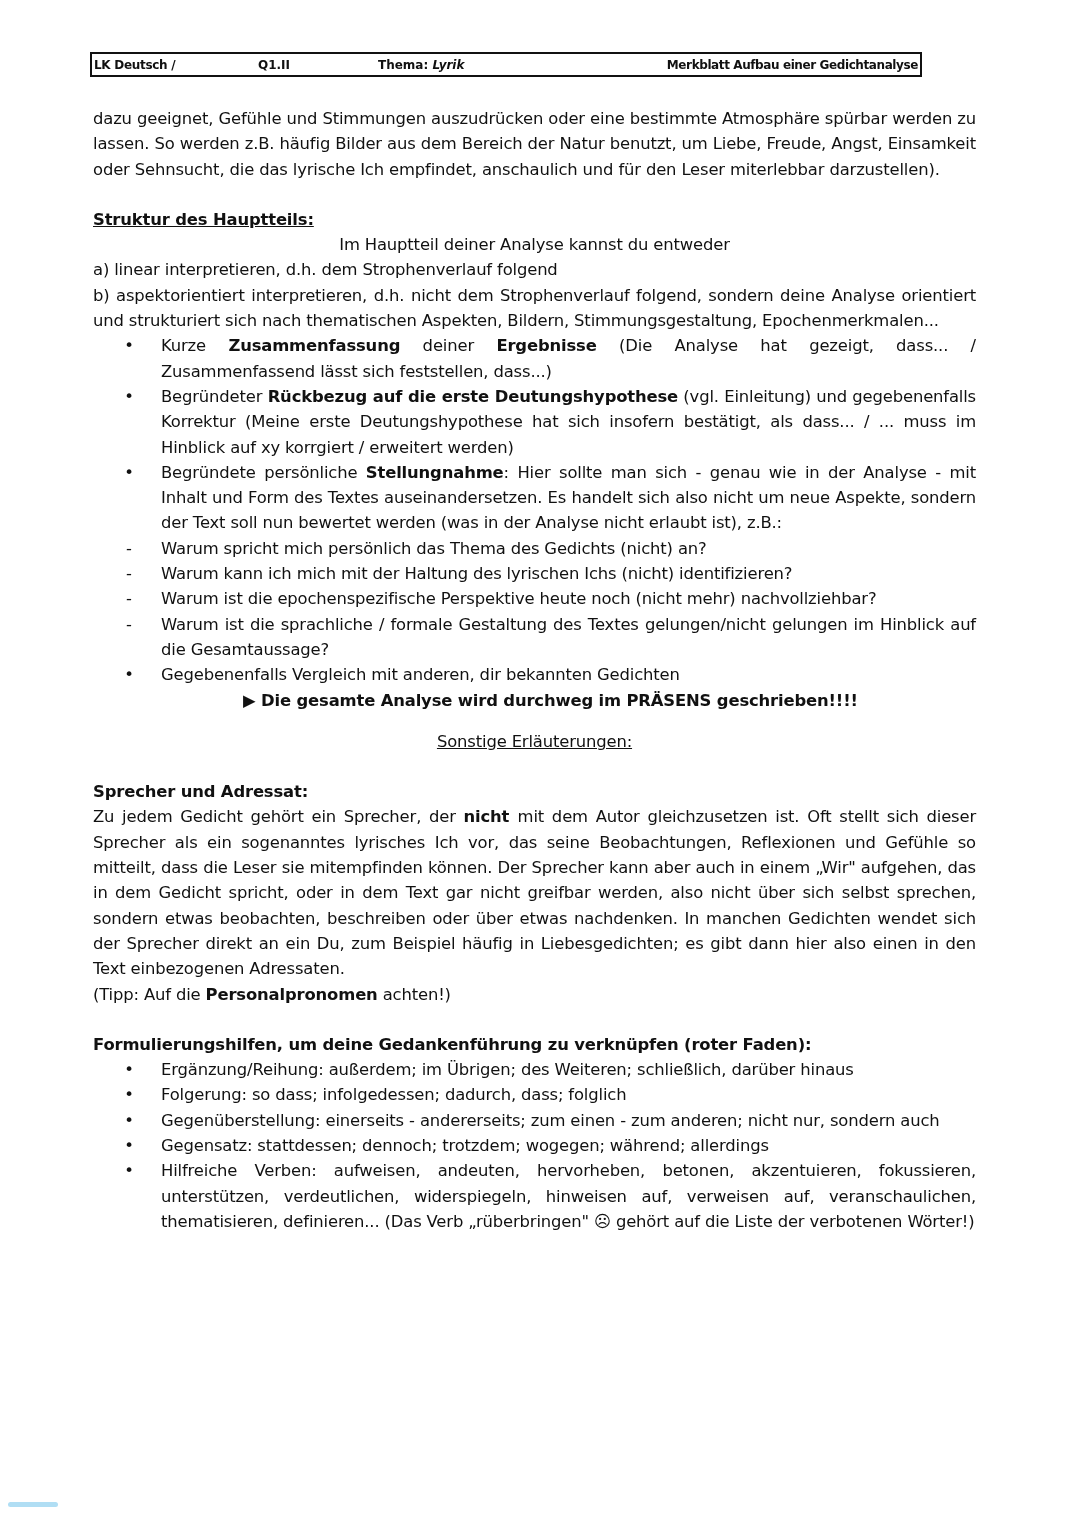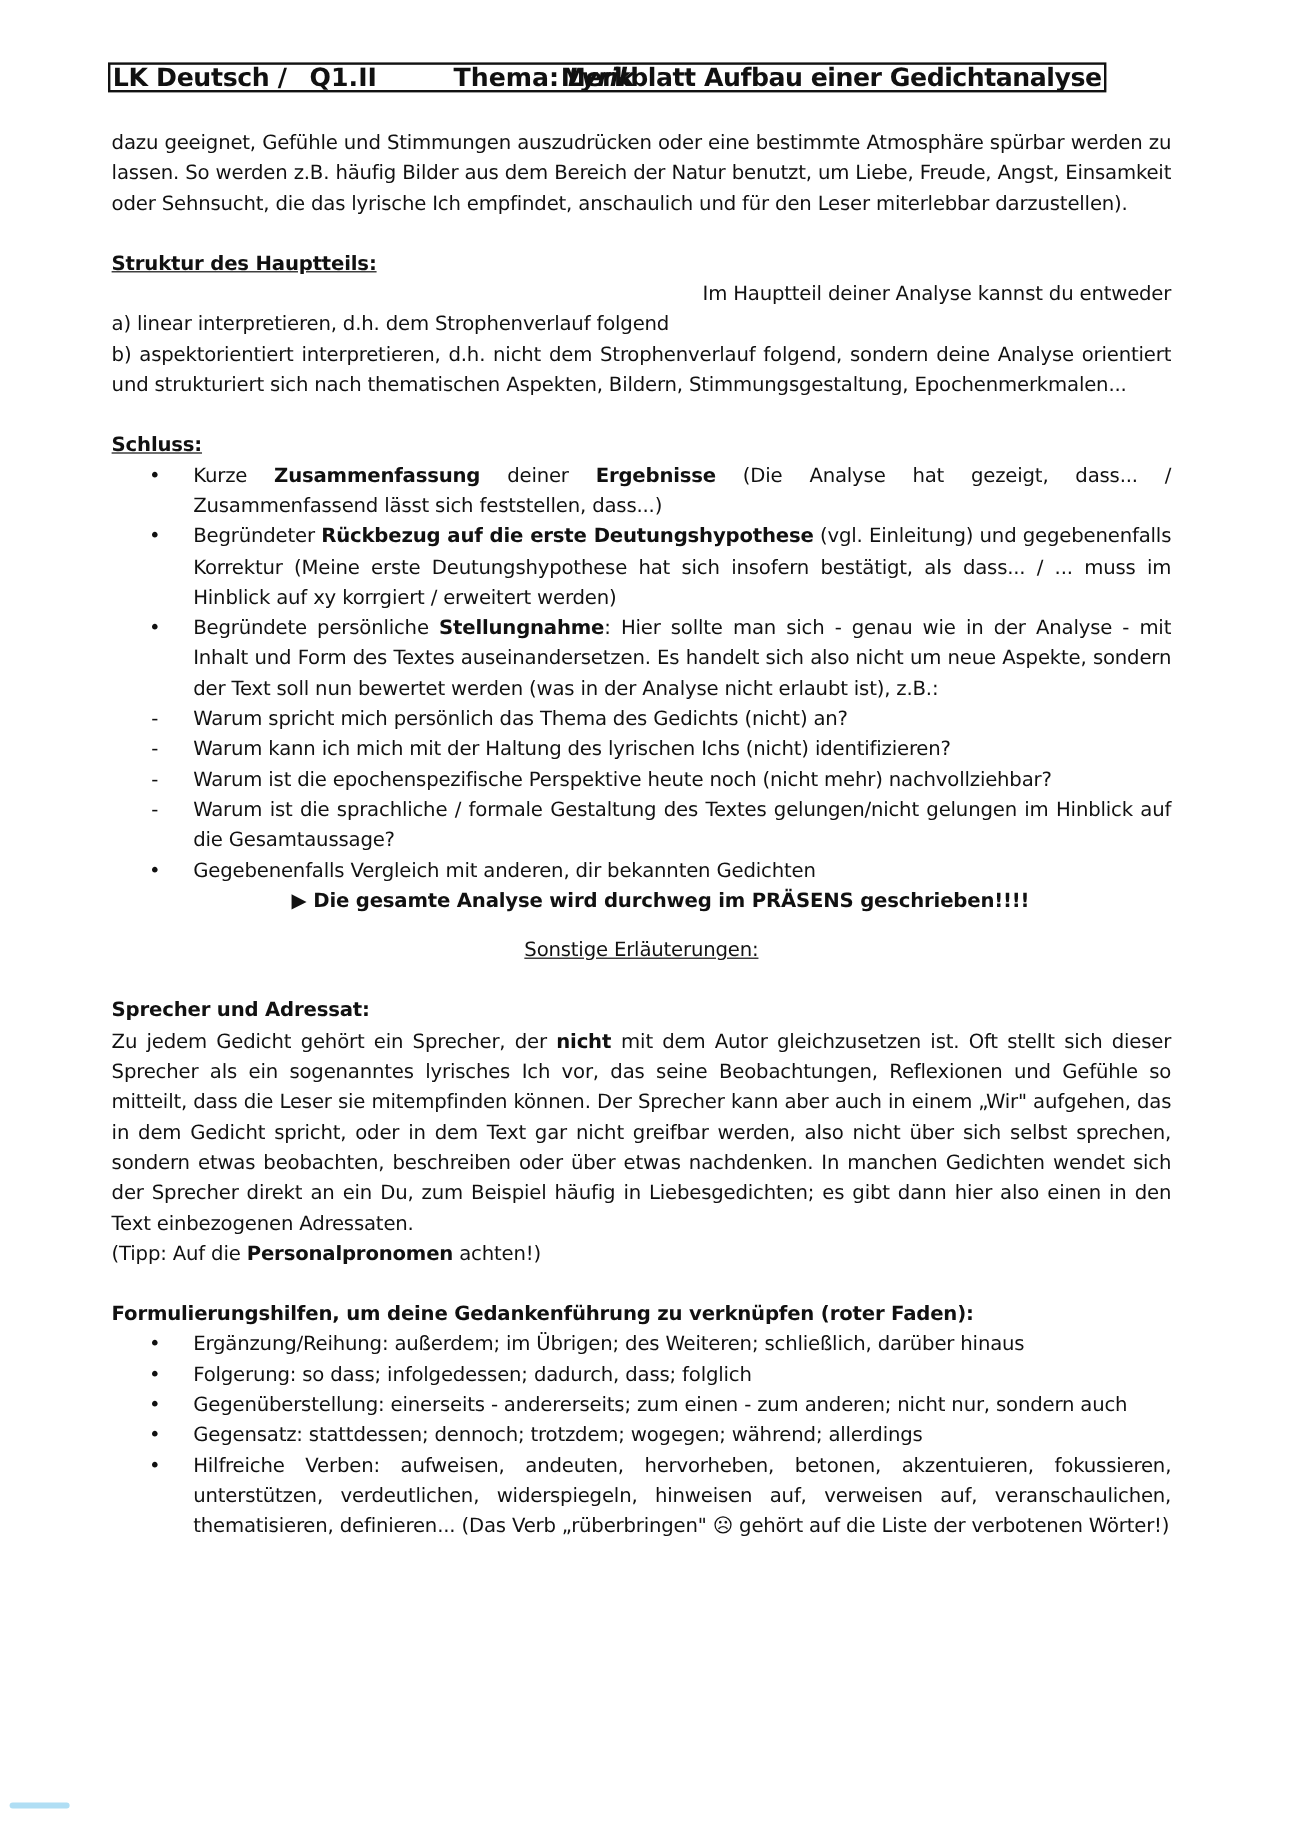--- a/index.html
+++ b/index.html
@@ -3,21 +3,21 @@
   <meta charset="utf-8">
   <style>
     html, body { margin: 0; padding: 0; background: #ffffff; }
     body {
       width: 1080px; height: 1518px; position: relative; overflow: hidden;
       font-family: "DejaVu Sans", sans-serif; color: #111; 
     }
     .header-box {
       position: absolute; left: 90px; top: 52px; width: 832px; height: 25px;
       border: 2px solid #111; box-sizing: border-box;
-      font-family: "DejaVu Sans", sans-serif; font-weight: bold; font-size: 21px;
+      font-family: "DejaVu Sans", sans-serif; font-weight: bold; font-size: 12px;
       line-height: 22px;
     }
     .header-box span { position: absolute; top: 0; white-space: nowrap; }
     .h-course { left: 2px; letter-spacing: -0.3px; }
     .h-term { left: 166px; }
     .h-topic { left: 286px; }
     .h-topic i { font-style: italic; margin-top: 10px; }
     .h-title { right: 2px; letter-spacing: -0.4px; }
 
     .content {
@@ -50,25 +50,24 @@
   <span class="h-term">Q1.II</span>
   <span class="h-topic"><span style="position:static">Thema:</span> <i>Lyrik</i></span>
   <span class="h-title">Merkblatt Aufbau einer Gedichtanalyse</span>
 </div>
 
 <div class="content">
 
   <p>dazu geeignet, Gefühle und Stimmungen auszudrücken oder eine bestimmte Atmosphäre spürbar werden zu lassen. So werden z.B. häufig Bilder aus dem Bereich der Natur benutzt, um Liebe, Freude, Angst, Einsamkeit oder Sehnsucht, die das lyrische Ich empfindet, anschaulich und für den Leser miterlebbar darzustellen).</p>
 
   <p class="section-head">Struktur des Hauptteils:</p>
-  <p style="text-align:right">Im Hauptteil deiner Analyse kannst du entweder</p>
+  <p style="text-align:center">Im Hauptteil deiner Analyse kannst du entweder</p>
   <p style="text-align:left">a) linear interpretieren, d.h. dem Strophenverlauf folgend</p>
   <p>b) aspektorientiert interpretieren, d.h. nicht dem Strophenverlauf folgend, sondern deine Analyse orientiert und strukturiert sich nach thematischen Aspekten, Bildern, Stimmungsgestaltung, Epochenmerkmalen...</p>
 
-  <p class="section-head">Schluss:</p>
   <ul class="items">
     <li>
       <span class="mk">•</span>
       <span>Kurze </span><b>Zusammenfassung</b><span> deiner </span><b>Ergebnisse</b><span> (Die Analyse hat gezeigt, dass... / Zusammenfassend lässt sich feststellen, dass...)</span>
     </li>
     <li>
       <span class="mk">•</span>
       <span>Begründeter </span><b>Rückbezug auf die erste Deutungshypothese</b><span> (vgl. Einleitung) und gegebenenfalls Korrektur (Meine erste Deutungshypothese hat sich insofern bestätigt, als dass... / ... muss im Hinblick auf xy korrgiert / erweitert werden)</span>
     </li>
     <li>

